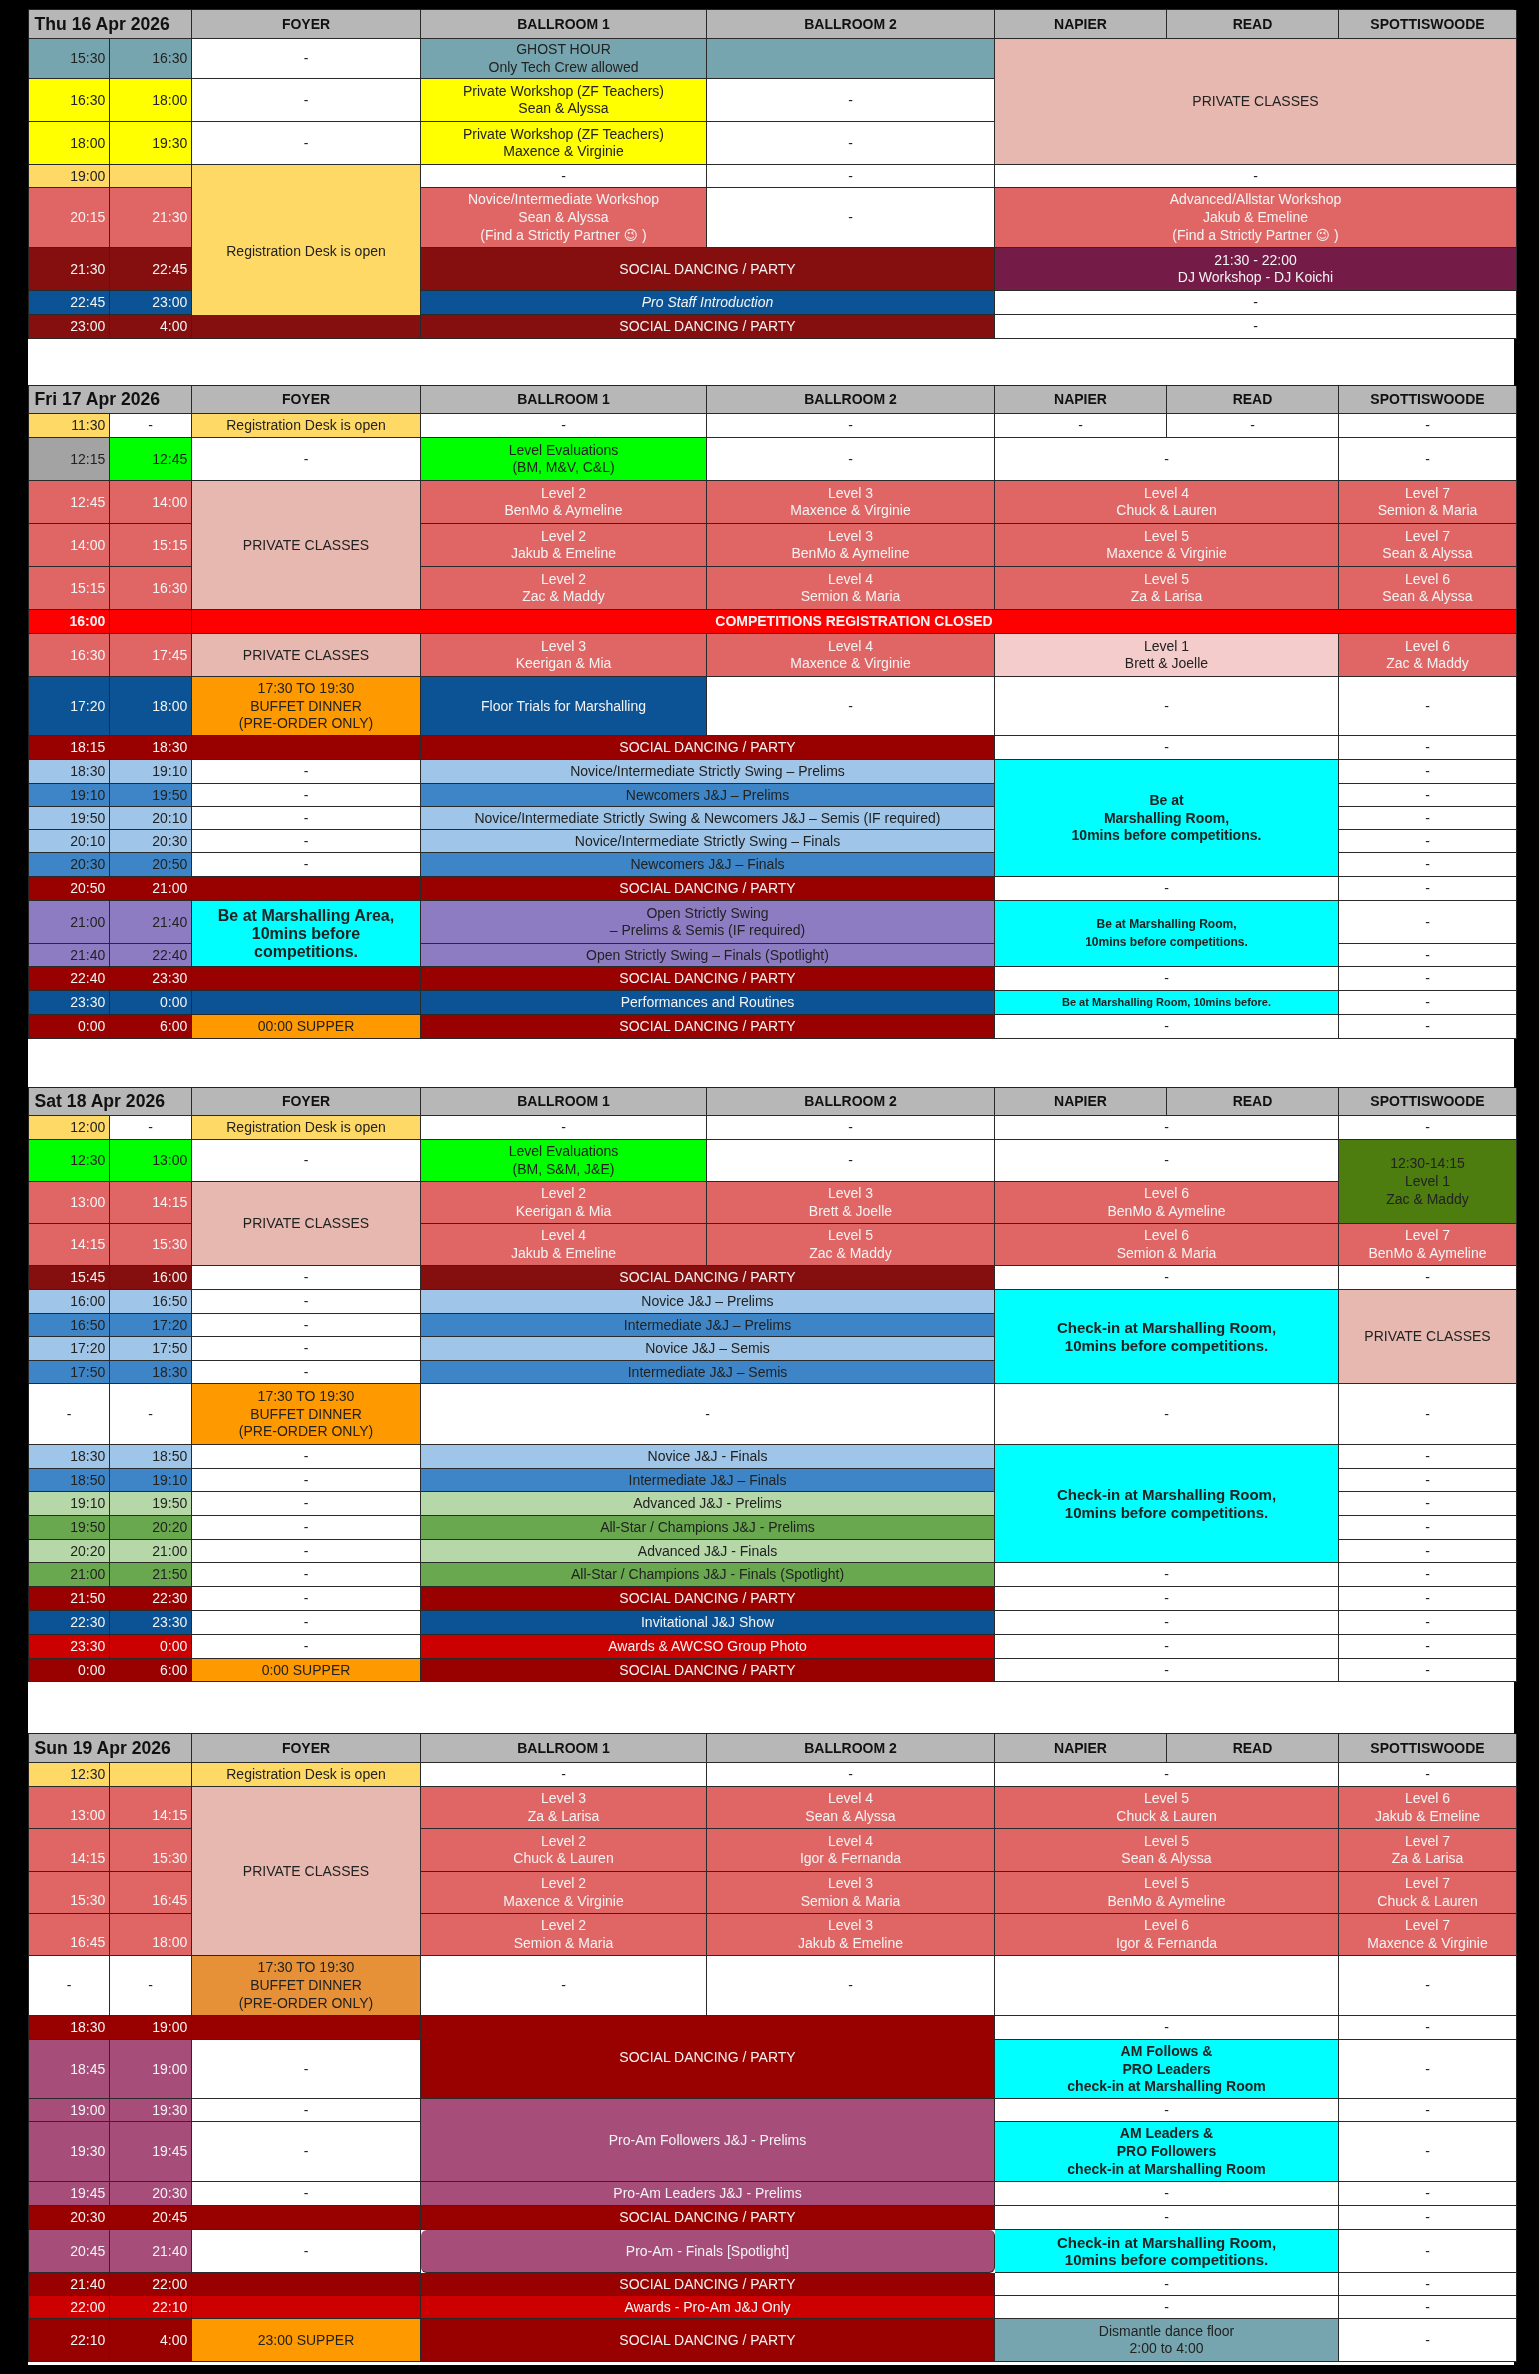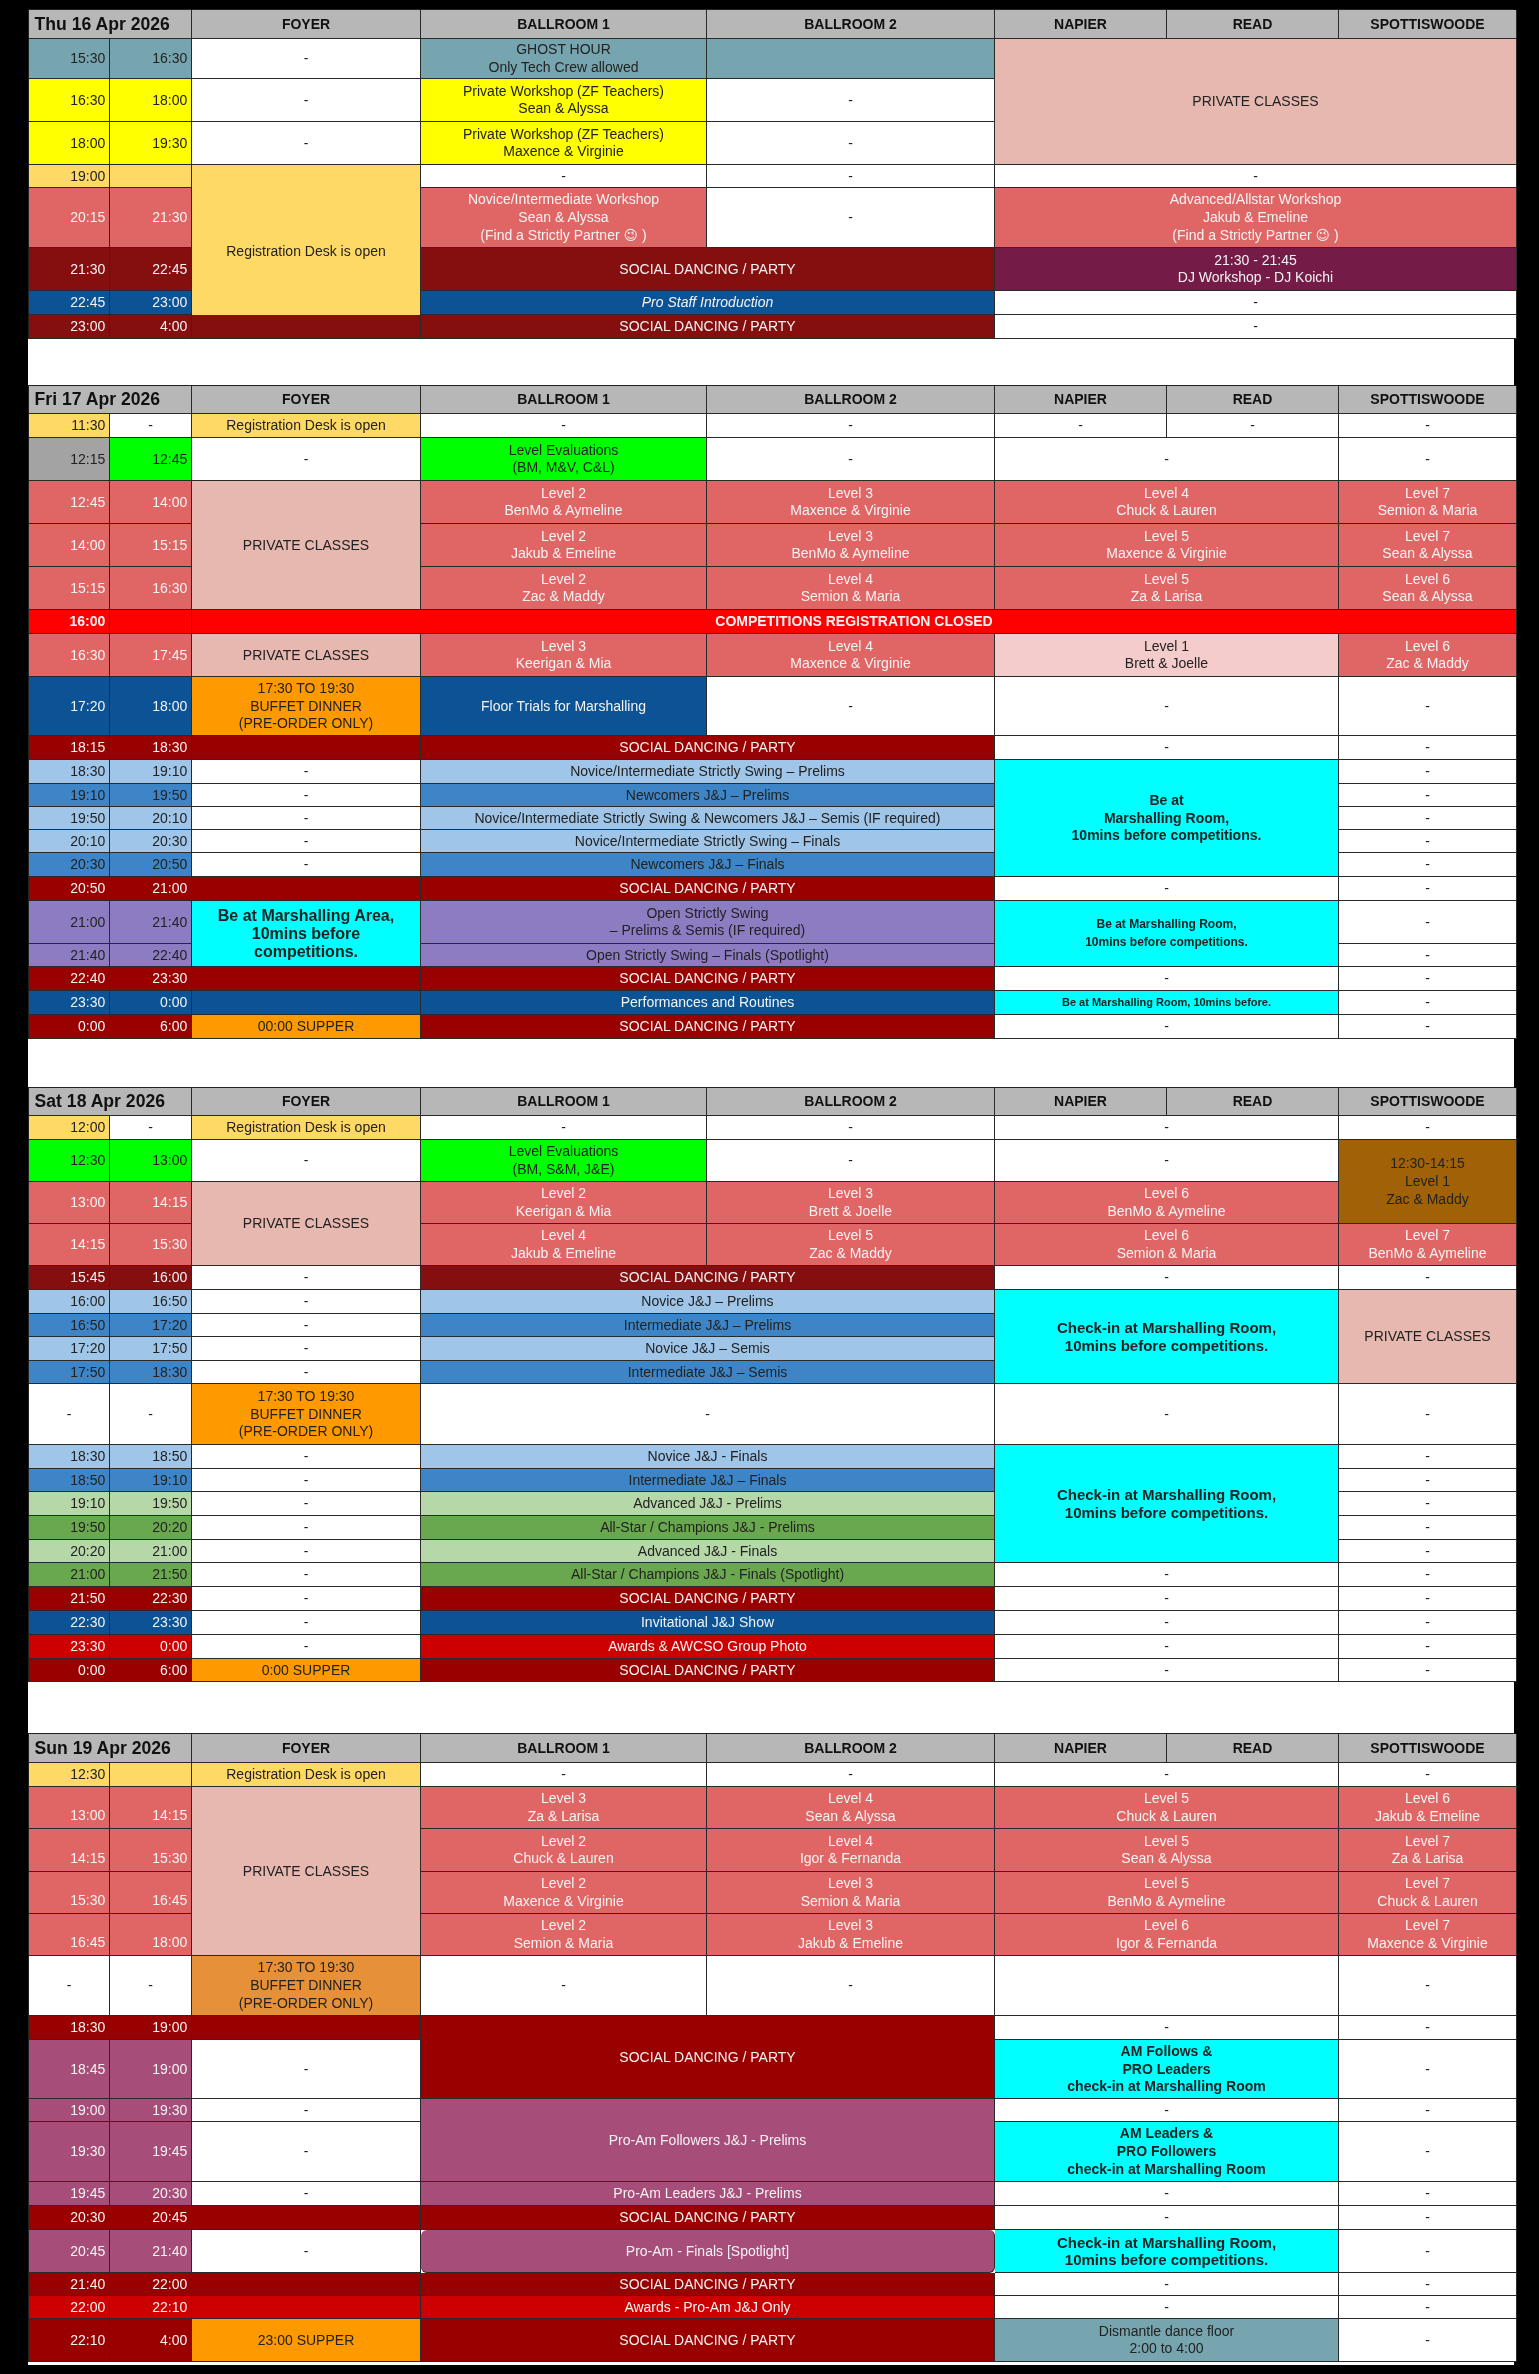--- a/index.html
+++ b/index.html
@@ -60,21 +60,21 @@
       <div class="cell" style="grid-area: 6 / 4 / span 1 / span 1; background: rgb(224, 102, 102); color: rgb(243, 243, 243);">Novice/Intermediate Workshop
 Sean &amp; Alyssa
 (Find a Strictly Partner 😉 )</div>
       <div class="cell" style="grid-area: 6 / 5 / span 1 / span 1; background: rgb(255, 255, 255);">-</div>
       <div class="cell" style="grid-area: 6 / 6 / span 1 / span 3; background: rgb(224, 102, 102); color: rgb(243, 243, 243);">Advanced/Allstar Workshop
 Jakub &amp; Emeline
 (Find a Strictly Partner 😉 )</div>
       <div class="cell time" style="grid-area: 7 / 1 / span 1 / span 1; background: rgb(133, 15, 15); color: rgb(243, 243, 243);">21:30</div>
       <div class="cell time" style="grid-area: 7 / 2 / span 1 / span 1; background: rgb(133, 15, 15); color: rgb(243, 243, 243);">22:45</div>
       <div class="cell" style="grid-area: 7 / 4 / span 1 / span 2; background: rgb(133, 15, 15); color: rgb(243, 243, 243);">SOCIAL DANCING / PARTY</div>
-      <div class="cell" style="grid-area: 7 / 6 / span 1 / span 3; background: rgb(116, 27, 71); color: rgb(243, 243, 243);">21:30 - 21:45
+      <div class="cell" style="grid-area: 7 / 6 / span 1 / span 3; background: rgb(116, 27, 71); color: rgb(243, 243, 243);">21:30 - 22:00
 DJ Workshop - DJ Koichi</div>
       <div class="cell time" style="grid-area: 8 / 1 / span 1 / span 1; background: rgb(11, 83, 148); color: rgb(243, 243, 243);">22:45</div>
       <div class="cell time" style="grid-area: 8 / 2 / span 1 / span 1; background: rgb(11, 83, 148); color: rgb(243, 243, 243);">23:00</div>
       <div class="cell" style="grid-area: 8 / 4 / span 1 / span 2; background: rgb(11, 83, 148); color: rgb(243, 243, 243); font-style: italic;">Pro Staff Introduction</div>
       <div class="cell" style="grid-area: 8 / 6 / span 1 / span 3; background: rgb(255, 255, 255);">-</div>
       <div class="cell time" style="grid-area: 9 / 1 / span 1 / span 1; background: rgb(133, 15, 15); color: rgb(243, 243, 243);">23:00</div>
       <div class="cell time" style="grid-area: 9 / 2 / span 1 / span 1; background: rgb(133, 15, 15); color: rgb(243, 243, 243);">4:00</div>
       <div class="cell" style="grid-area: 9 / 3 / span 1 / span 1; background: rgb(133, 15, 15);"></div>
       <div class="cell" style="grid-area: 9 / 4 / span 1 / span 2; background: rgb(133, 15, 15); color: rgb(243, 243, 243);">SOCIAL DANCING / PARTY</div>
       <div class="cell" style="grid-area: 9 / 6 / span 1 / span 3; background: rgb(255, 255, 255);">-</div>
@@ -245,21 +245,21 @@
       <div class="cell" style="grid-area: 2 / 5 / span 1 / span 1; background: rgb(255, 255, 255);">-</div>
       <div class="cell" style="grid-area: 2 / 6 / span 1 / span 2; background: rgb(255, 255, 255);">-</div>
       <div class="cell" style="grid-area: 2 / 8 / span 1 / span 1; background: rgb(255, 255, 255);">-</div>
       <div class="cell time" style="grid-area: 3 / 1 / span 1 / span 1; background: rgb(0, 255, 0);">12:30</div>
       <div class="cell time" style="grid-area: 3 / 2 / span 1 / span 1; background: rgb(0, 255, 0);">13:00</div>
       <div class="cell" style="grid-area: 3 / 3 / span 1 / span 1; background: rgb(255, 255, 255);">-</div>
       <div class="cell" style="grid-area: 3 / 4 / span 1 / span 1; background: rgb(0, 255, 0);">Level Evaluations
 (BM, S&amp;M, J&amp;E)</div>
       <div class="cell" style="grid-area: 3 / 5 / span 1 / span 1; background: rgb(255, 255, 255);">-</div>
       <div class="cell" style="grid-area: 3 / 6 / span 1 / span 2; background: rgb(255, 255, 255);">-</div>
-      <div class="cell" style="grid-area: 3 / 8 / span 2 / span 1; background: #a16207;">12:30-14:15
+      <div class="cell" style="grid-area: 3 / 8 / span 2 / span 1; background: #4d7c0f;">12:30-14:15
 Level 1
 Zac &amp; Maddy</div>
       <div class="cell time" style="grid-area: 4 / 1 / span 1 / span 1; background: rgb(224, 102, 102); color: rgb(243, 243, 243);">13:00</div>
       <div class="cell time" style="grid-area: 4 / 2 / span 1 / span 1; background: rgb(224, 102, 102); color: rgb(243, 243, 243);">14:15</div>
       <div class="cell" style="grid-area: 4 / 3 / span 2 / span 1; background: rgb(230, 184, 175);">PRIVATE CLASSES</div>
       <div class="cell" style="grid-area: 4 / 4 / span 1 / span 1; background: rgb(224, 102, 102); color: rgb(243, 243, 243);">Level 2
 Keerigan &amp; Mia</div>
       <div class="cell" style="grid-area: 4 / 5 / span 1 / span 1; background: rgb(224, 102, 102); color: rgb(243, 243, 243);">Level 3
 Brett &amp; Joelle</div>
       <div class="cell" style="grid-area: 4 / 6 / span 1 / span 2; background: rgb(224, 102, 102); color: rgb(243, 243, 243);">Level 6

